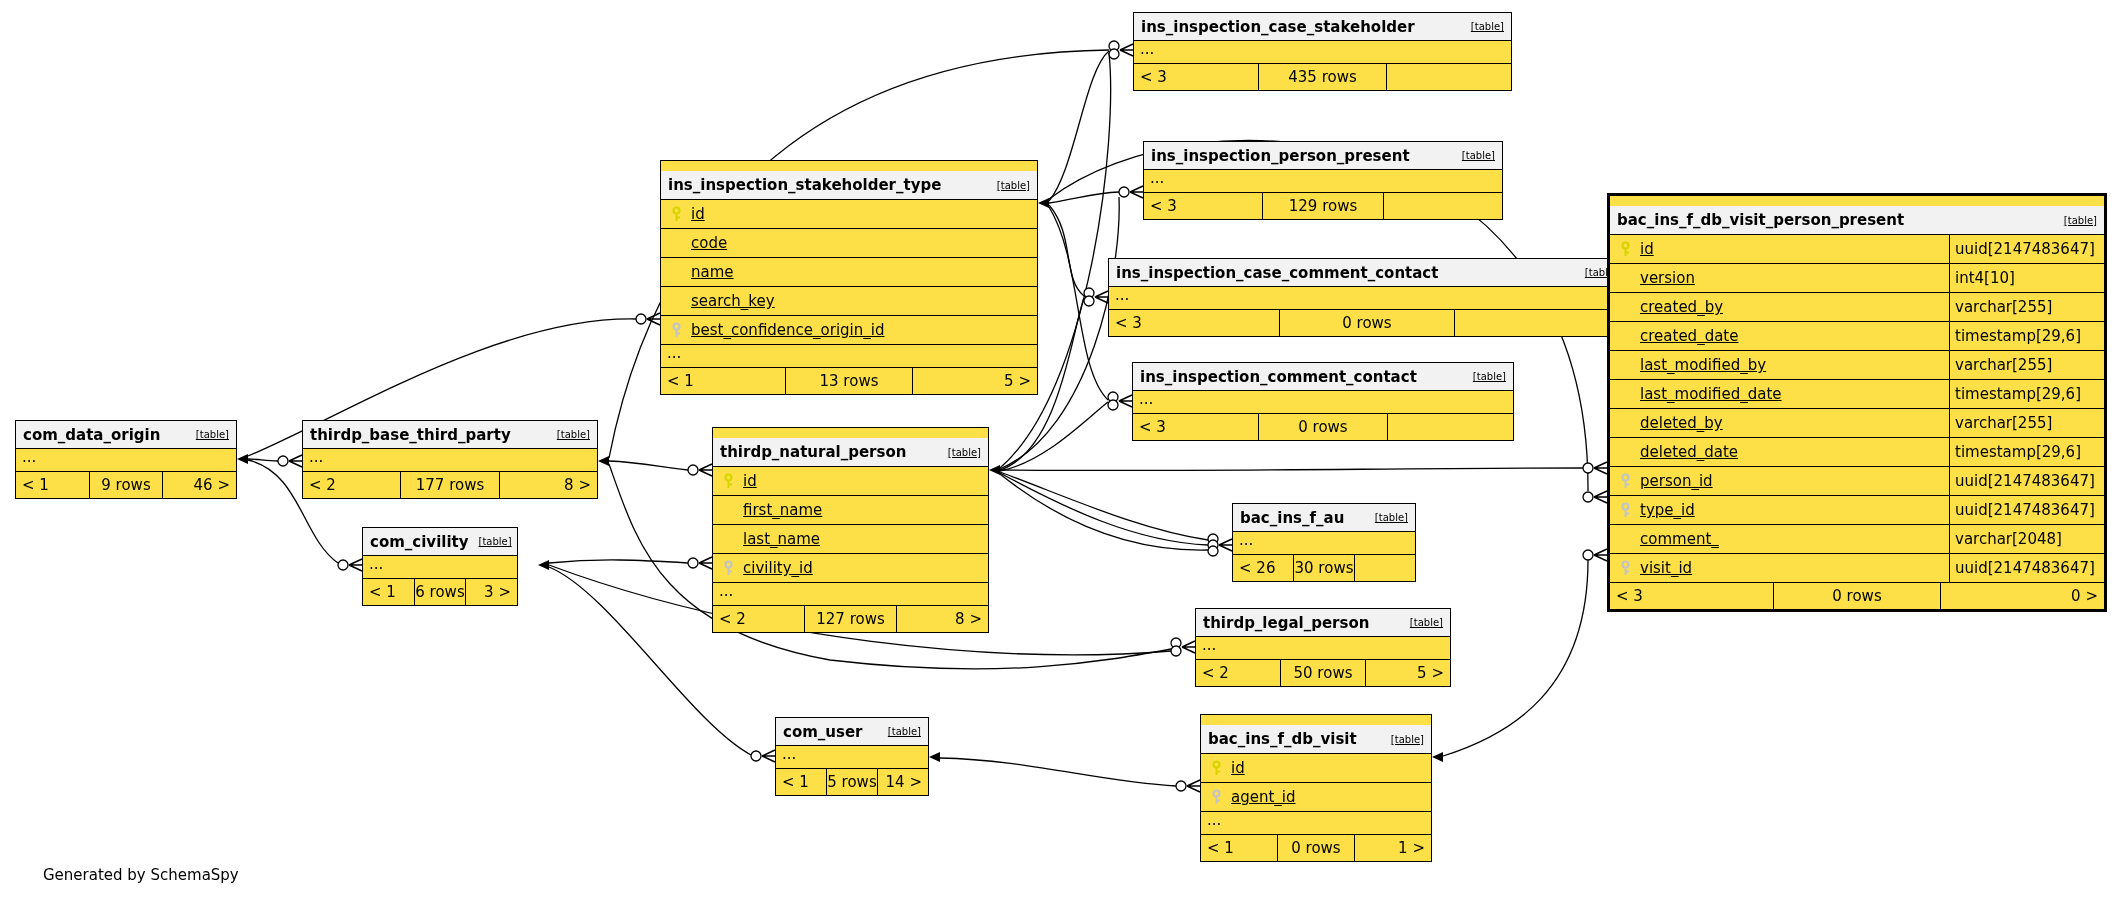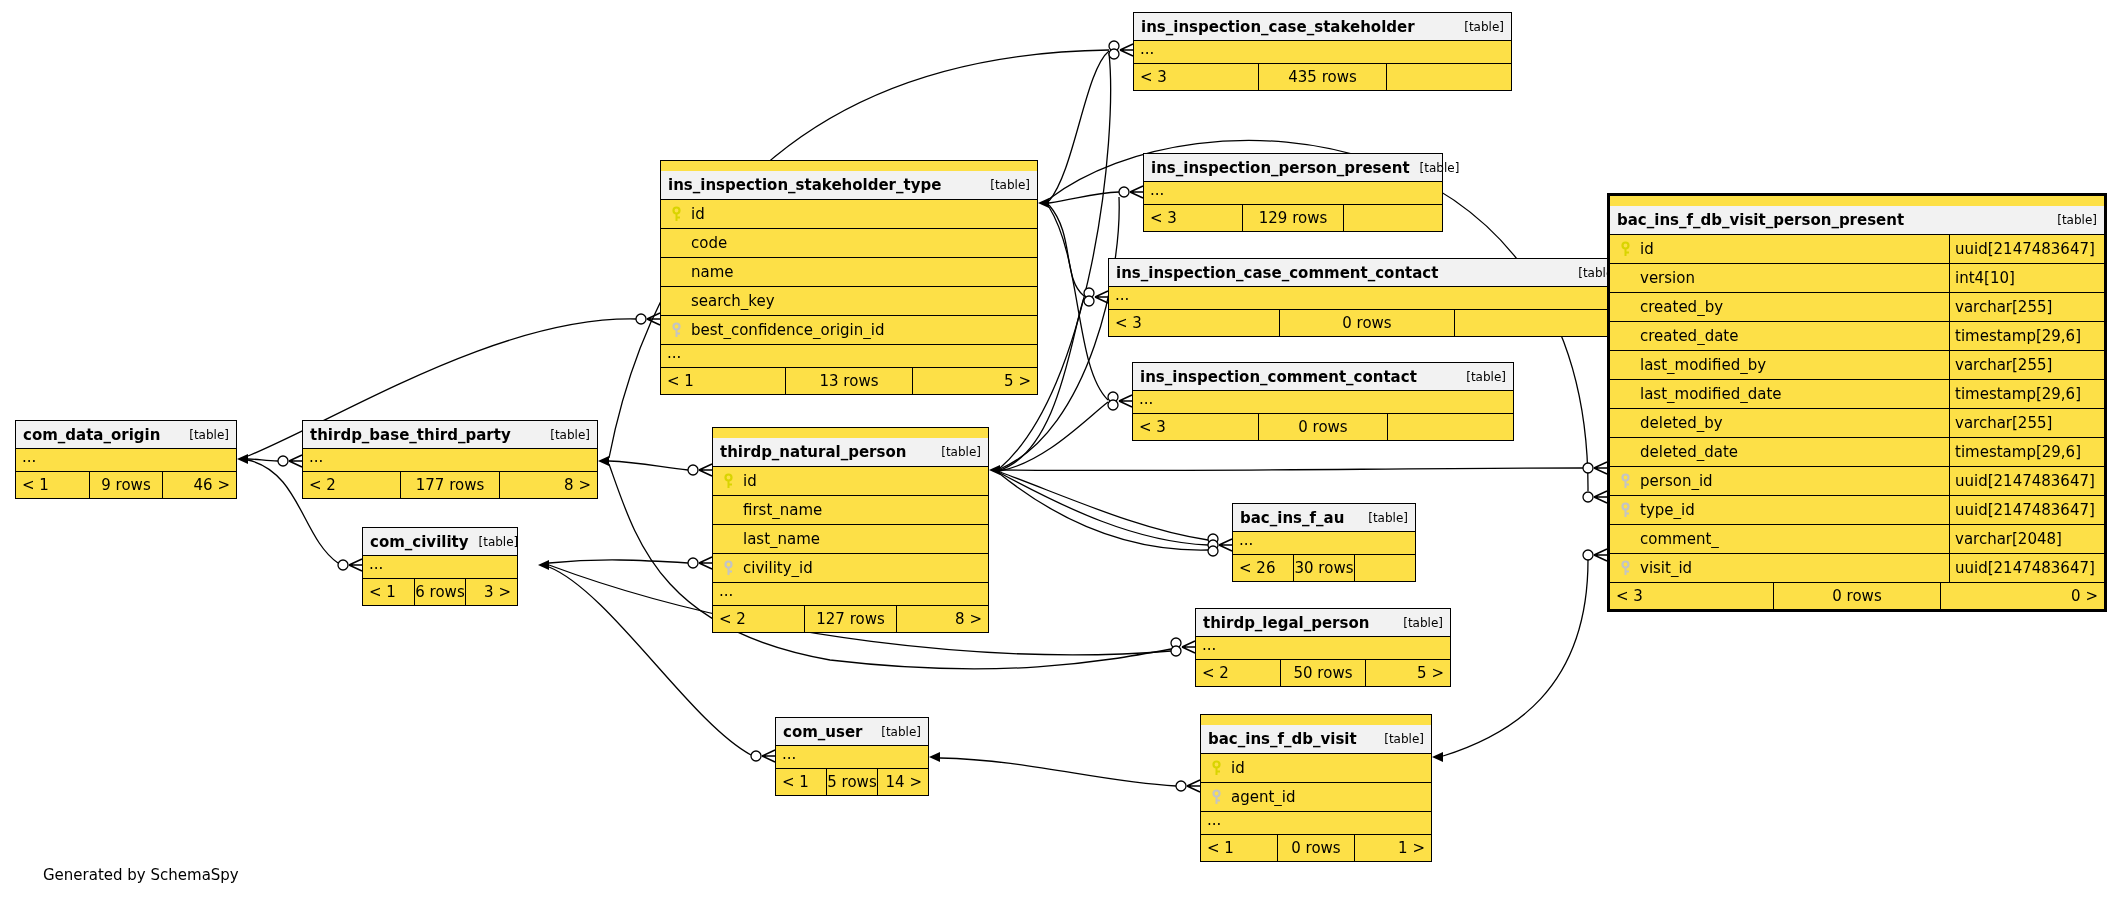--- a/index.html
+++ b/index.html
@@ -3,27 +3,27 @@
 <meta charset="utf-8">
 <style>
   * { margin:0; padding:0; box-sizing:border-box; }
   html,body { width:2127px; height:905px; background:#ffffff; font-family:"DejaVu Sans", sans-serif; position:relative; overflow:hidden; }
   #edges { position:absolute; left:0; top:0; z-index:0; }
   .tbl { position:absolute; z-index:2; background:#fde047; border:1px solid #000; font-size:15px; color:#000; }
   .tbl.focus { border:3px solid #000; }
   .tbl-header { display:flex; justify-content:space-between; align-items:center; background:#f2f2f2; border-bottom:1px solid #000; height:28px; padding:0 7px; }
   .colstbl .tbl-header { height:29px;margin-top:10px; }
   .tbl-name { font-weight:bold; font-size:15px; white-space:nowrap; }
-  .tbl-badge { font-size:12px; white-space:nowrap; padding-left:10px; }
+  .tbl-badge { font-size:10px; white-space:nowrap; padding-left:10px;text-decoration:underline; }
   .tbl-row { display:flex; align-items:center; height:29px; border-bottom:1px solid #000; }
   .keycell { width:30px; display:flex; justify-content:center; align-items:center; flex:none; }
   .key-icon { display:inline-flex; }
   .key-icon.pk { color:#d9d400; }
   .key-icon.fk { color:#c4c4c4; }
-  .col-name { white-space:nowrap; flex:1 1 auto; overflow:hidden; }
+  .col-name { white-space:nowrap; flex:1 1 auto; overflow:hidden;text-decoration:underline; }
   .col-type { width:155px; flex:none; align-self:stretch; display:flex; align-items:center; border-left:1px solid #000; padding:0 5px; white-space:nowrap; }
   .tbl-ellipsis { height:23px; line-height:16px; padding-left:6px; border-bottom:1px solid #000; font-size:15px; }
   .tbl-footer { display:flex; height:26px; align-items:stretch; }
   .tbl-footer span { display:flex; align-items:center; padding:0 6px; white-space:nowrap; }
   .f-left  { width:33%; justify-content:flex-start; }
   .f-mid   { width:34%; justify-content:center; border-left:1px solid #000; border-right:1px solid #000; }
   .f-right { width:33%; justify-content:flex-end; }
   .note { position:absolute; left:11px; top:866px; font-size:15px; color:#000; z-index:2;margin-left:32px; }
 </style>
 </head>
@@ -246,21 +246,21 @@
     <span class="tbl-badge">[table]</span>
   </div>
   <div class="tbl-ellipsis">...</div>
   <div class="tbl-footer">
     <span class="f-left">&lt; 3</span>
     <span class="f-mid">435 rows</span>
     <span class="f-right"></span>
   </div>
 </div>
 
-<div class="tbl" style="left:1143px;top:153px;width:300px">
+<div class="tbl" style="left:1143px;top:141px;width:360px">
   <div class="tbl-header">
     <span class="tbl-name">ins_inspection_person_present</span>
     <span class="tbl-badge">[table]</span>
   </div>
   <div class="tbl-ellipsis">...</div>
   <div class="tbl-footer">
     <span class="f-left">&lt; 3</span>
     <span class="f-mid">129 rows</span>
     <span class="f-right"></span>
   </div>

